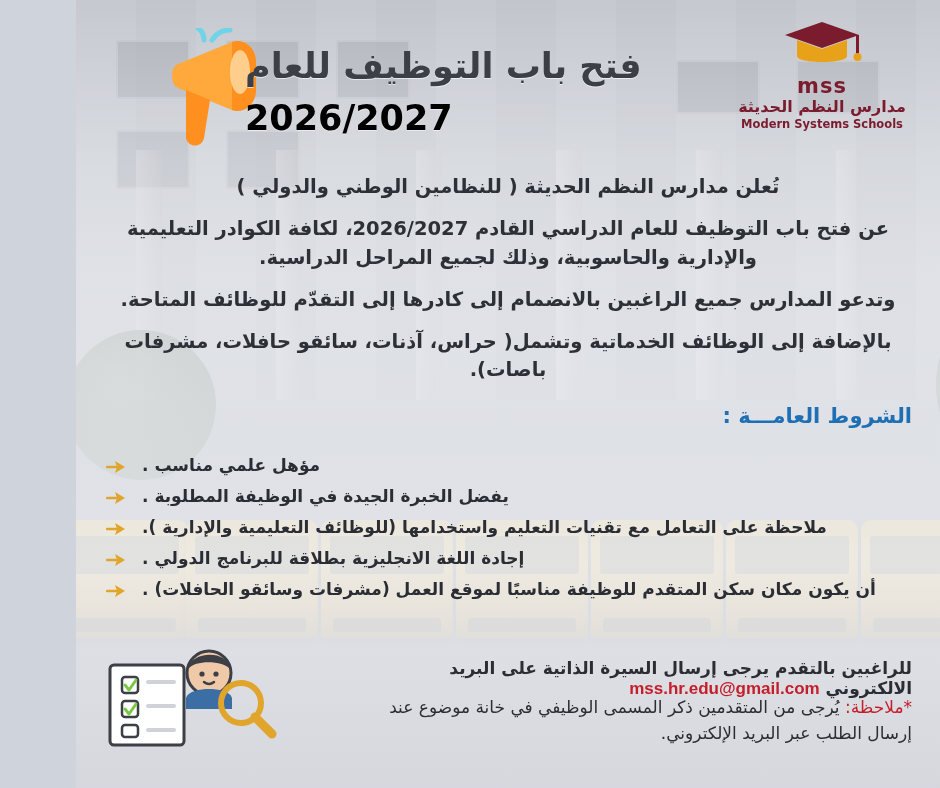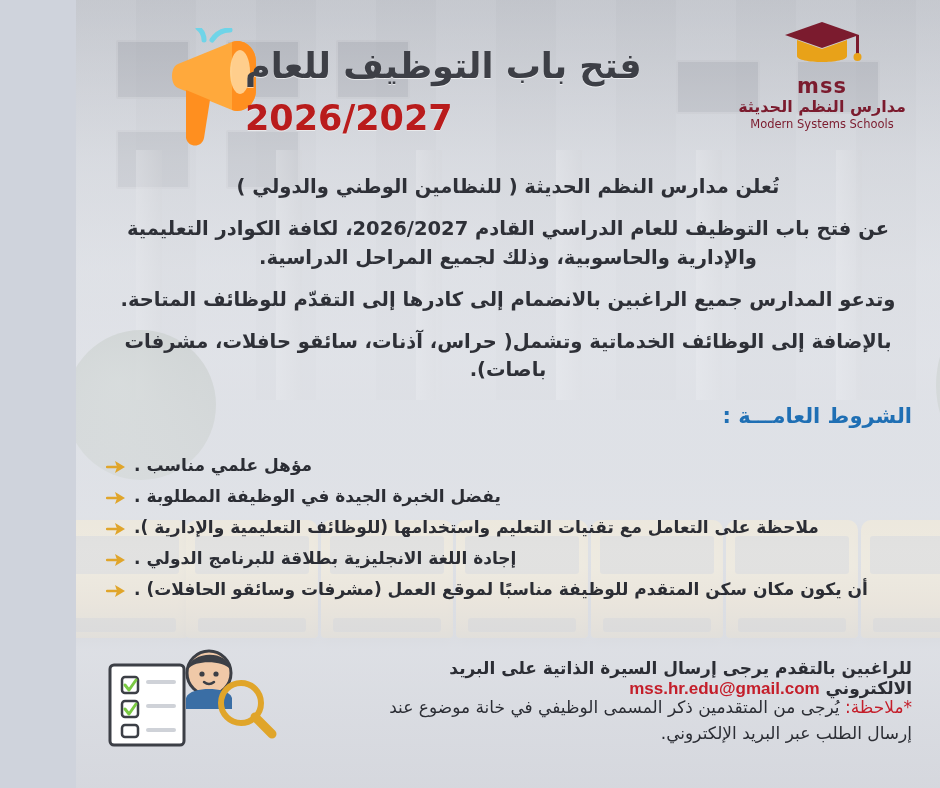--- a/index.html
+++ b/index.html
@@ -136,21 +136,21 @@
   .logo-mark svg { display: block; margin: 0 auto; }
   .logo-ar {
     color: #7b1b2e;
     font-size: 16px;
     font-weight: bold;
     letter-spacing: 0px;
   }
   .logo-en {
     color: #7b1b2e;
     font-size: 11.5px;
-    font-weight: normal;
+    font-weight: bold;
     margin-top: 1px;
   }
   .logo-mss {
     color: #7b1b2e;
     font-size: 21px;
     font-weight: bold;
     letter-spacing: 1px;
   }
 
   
@@ -166,21 +166,21 @@
   .headline .line1 {
     font-size: 35px;
     font-weight: bold;
     color: #3d3f46;
     text-shadow: 0 1px 0 rgba(255,255,255,0.6);
   }
   .headline .line2 {
     margin-top: 12px;
     font-size: 35px;
     font-weight: bold;
-    color: #b91c1c;
+    color: #000000;
     text-shadow: 0 1px 0 rgba(255,255,255,0.5);
   }
 
   
   .megaphone {
     position: absolute;
     top: 28px;
     right: 660px;
     width: 120px;
     height: 130px;
@@ -222,21 +222,21 @@
     margin: 0;
     padding: 0;
     list-style: none;
     text-align: right;
   }
   .cond-item {
     display: flex;
     flex-direction: row-reverse;
     justify-content: flex-start;
     align-items: center;
-    gap: 8px;
+    gap: 16px;
     font-size: 17px;
     font-weight: bold;
     color: #2b2d34;
     margin-bottom: 11px;
     direction: rtl;
   }
   .cond-item .bullet {
     flex: none;
     width: 20px;
     height: 14px;

